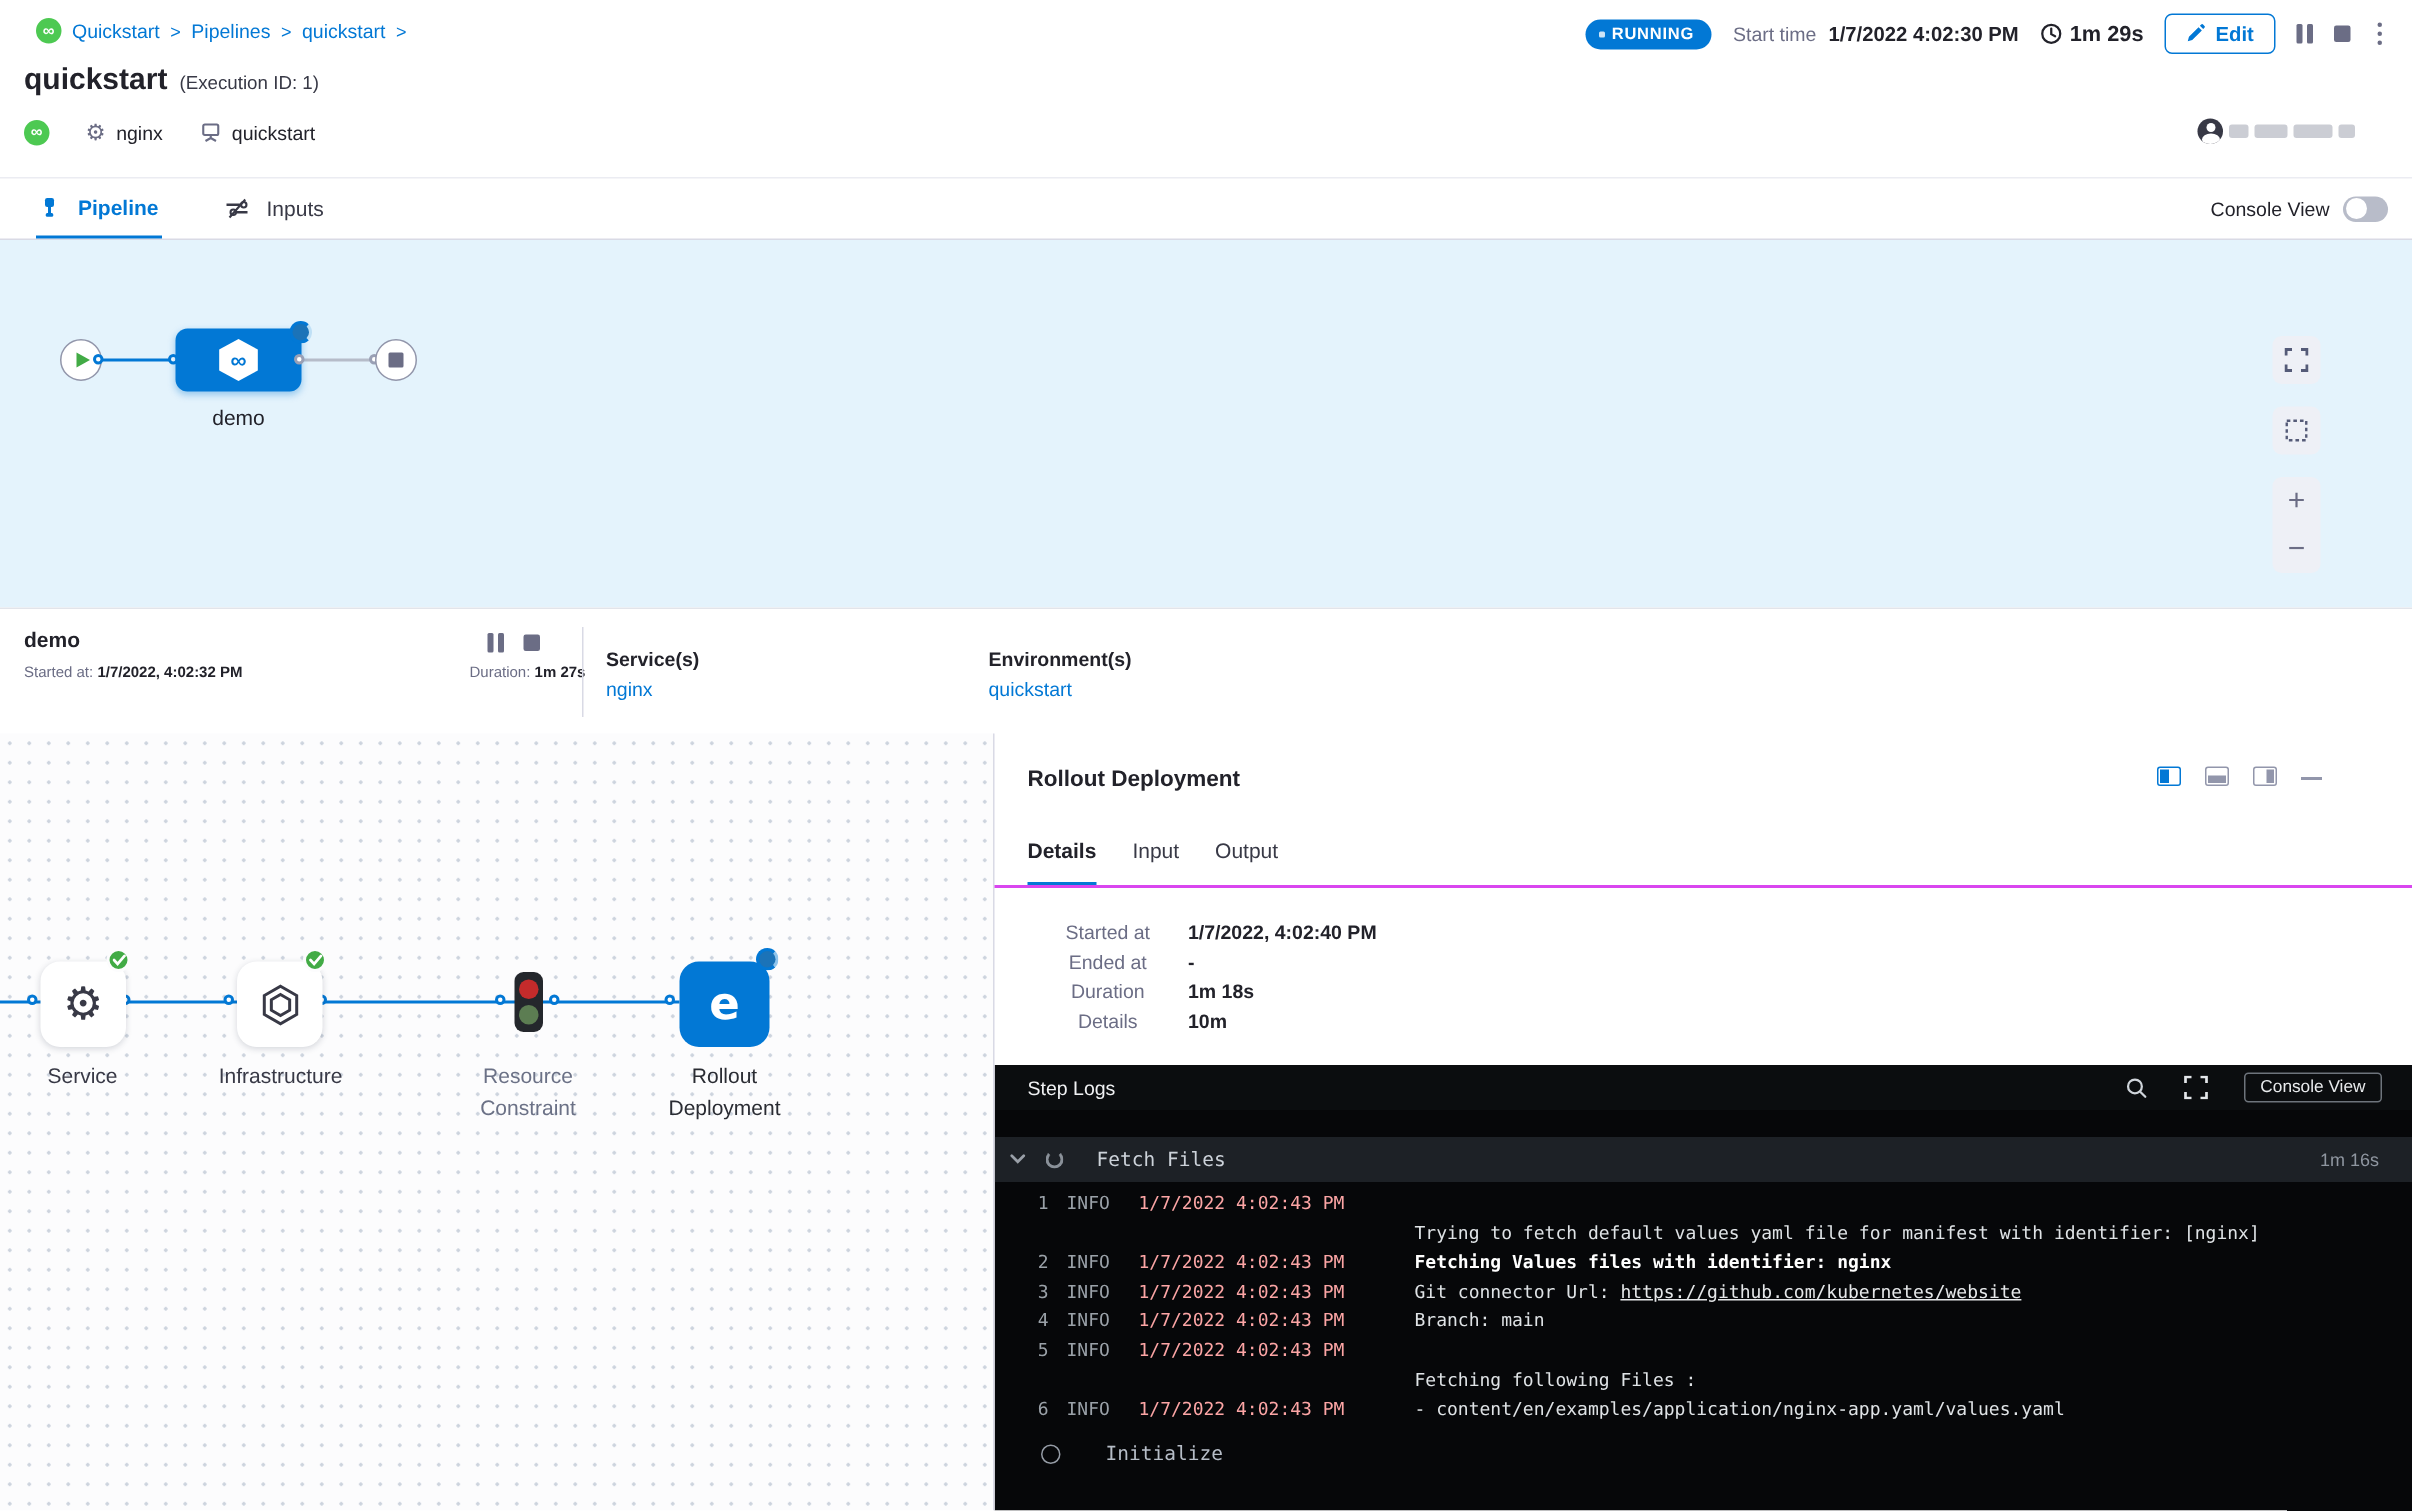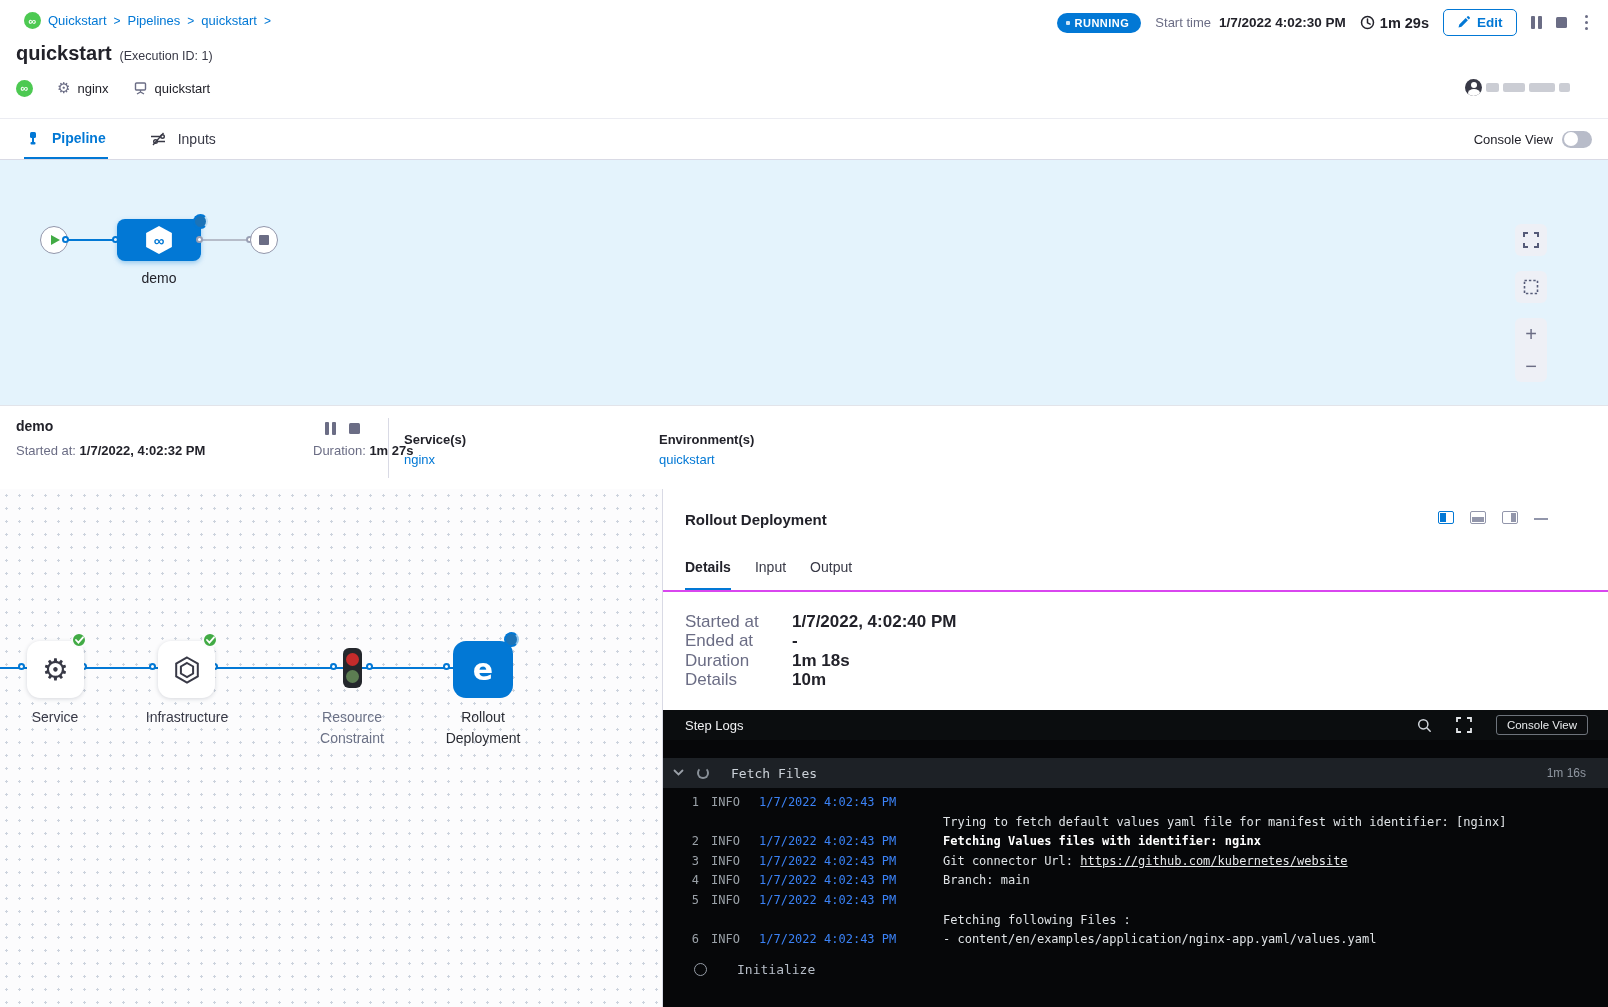--- a/index.html
+++ b/index.html
@@ -59,21 +59,21 @@
   .hexwrap { width:28px; height:28px; background:#fff; display:flex; align-items:center; justify-content:center; clip-path:polygon(50% 0,96% 25%,96% 75%,50% 100%,4% 75%,4% 25%); color:#0278d5; font-size:15px; font-weight:bold; }
   .spinner-badge { position:absolute; width:15px; height:15px; border-radius:50%; background:#1b73b8; border:2.5px solid #0278d5; border-right-color:#bfe0f6; }
   .stage-label { position:absolute; font-size:14px; color:#22222a; text-align:center; }
   .canvas-btn { position:absolute; left:1515px; width:32px; height:32px; background:#eef0f6; border-radius:6px; display:flex; align-items:center; justify-content:center; cursor:pointer; color:#6b6d85; }
   .zoom-group { position:absolute; left:1515px; top:158px; width:32px; height:64px; background:#eef0f6; border-radius:6px; display:flex; flex-direction:column; }
   .zoom-group span { flex:1; display:flex; align-items:center; justify-content:center; font-size:20px; color:#6b6d85; cursor:pointer; }
 
   
   .stage-bar { height:84px; background:#fff; position:relative; border-top:1px solid #e2e4ea; }
   .sb-title { position:absolute; left:16px; top:12px; font-size:14px; font-weight:bold; }
-  .sb-line { position:absolute; font-size:13px; color:#6b6d85; }
+  .sb-line { position:absolute; font-size:10px; color:#6b6d85; }
   .sb-line b { color:#22222a; font-weight:bold; }
   .sb-icons { position:absolute; left:325px; top:16px; display:flex; align-items:center; gap:13px; }
   .sb-divider { position:absolute; left:388px; top:12px; width:1px; height:60px; background:#d9dae5; }
   .sb-block { position:absolute; top:26px; }
   .sb-block .lbl { font-size:13px; font-weight:bold; color:#22222a; }
   .sb-block .lnk { font-size:13px; color:#0278d5; margin-top:5px; cursor:pointer; }
 
   
   .bottom { display:flex; height:518px; }
   .exec-graph { width:663px; border-right:1px solid #d9dae5; position:relative; background-color:#fcfcfd;
@@ -95,39 +95,39 @@
   .layout-icons { position:absolute; right:60px; top:22px; display:flex; align-items:center; gap:16px; }
   .li-box { width:16px; height:13px; border:1.5px solid #9296ab; border-radius:2px; position:relative; cursor:pointer; }
   .li-box.active { border-color:#0278d5; }
   .li-fill { position:absolute; background:#9296ab; }
   .li-box.active .li-fill { background:#0278d5; }
   .li-min { width:14px; height:2px; background:#9296ab; cursor:pointer; margin-bottom:-2px; }
   .panel-tabs { position:absolute; left:0; right:0; top:66px; height:37px; border-bottom:2px solid #d946ef; display:flex; padding-left:22px; gap:24px; }
   .p-tab { font-size:14px; color:#383946; display:flex; align-items:flex-start; padding-top:4px; cursor:pointer; }
   .p-tab.active { font-weight:bold; color:#22222a; border-bottom:2.5px solid #0278d5; }
   .detail-rows { position:absolute; left:22px; top:123px; }
-  .d-row { display:flex; height:19.5px; align-items:center; font-size:17px; }
+  .d-row { display:flex; height:19.5px; align-items:center; font-size:13px;text-align:center; }
   .d-lbl { width:107px; color:#6b6d85; }
   .d-val { font-weight:bold; color:#22222a; }
 
   
   .logs-bar { height:30px; background:#0b0d0f; display:flex; align-items:center; padding:0 20px 0 22px; color:#fff; }
   .logs-title { font-size:13px; color:#f0f1f3; }
   .logs-actions { margin-left:auto; display:flex; align-items:center; gap:24px; }
   .btn-consoleview { border:1px solid #6e747c; border-radius:3px; color:#e8eaec; font-size:11.5px; padding:3px 10px; background:transparent; cursor:pointer; }
   .log-console { flex:1; background:#060709; overflow:hidden; font-family:"DejaVu Sans Mono", monospace; }
   .fetch-header { margin-top:18px; height:30px; background:#1d2126; display:flex; align-items:center; padding-left:10px; cursor:pointer; }
   .fh-name { margin-left:22px; font-size:13px; color:#ccd2d9; }
   .fh-dur { margin-left:auto; padding-right:22px; font-size:12px; color:#8f96a0; font-family:"Liberation Sans", sans-serif; }
   .spin { width:12px; height:12px; border:2px solid #8a9199; border-top-color:transparent; border-radius:50%; margin-left:13px; }
   .log-rows { margin-top:5px; }
   .log-row { display:flex; height:19.6px; line-height:19.6px; font-size:12px; padding-left:24px; white-space:pre; }
   .ln { width:12px; text-align:right; color:#9aa1a8; }
   .lvl { margin-left:12px; width:32px; color:#9aa1a8; }
-  .lt { margin-left:16px; width:140px; color:#3b82f6; }
+  .lt { margin-left:16px; width:140px; color:#fca5a5; }
   .lmsg { margin-left:44px; color:#dfe3e6; }
   .lmsg .p-bold { font-weight:bold; color:#fff; }
   .lmsg .p-link { text-decoration:underline; color:#e6e8ea; cursor:pointer; }
   .init-row { margin-top:7px; height:26px; display:flex; align-items:center; padding-left:31px;text-align:right; }
   .init-circle { width:13px; height:13px; border:1.5px solid #959ca6; border-radius:50%; }
   .init-name { margin-left:30px; font-size:13px; color:#b6bdc7; }
 
   svg { display:block; }
 </style>
 </head>

